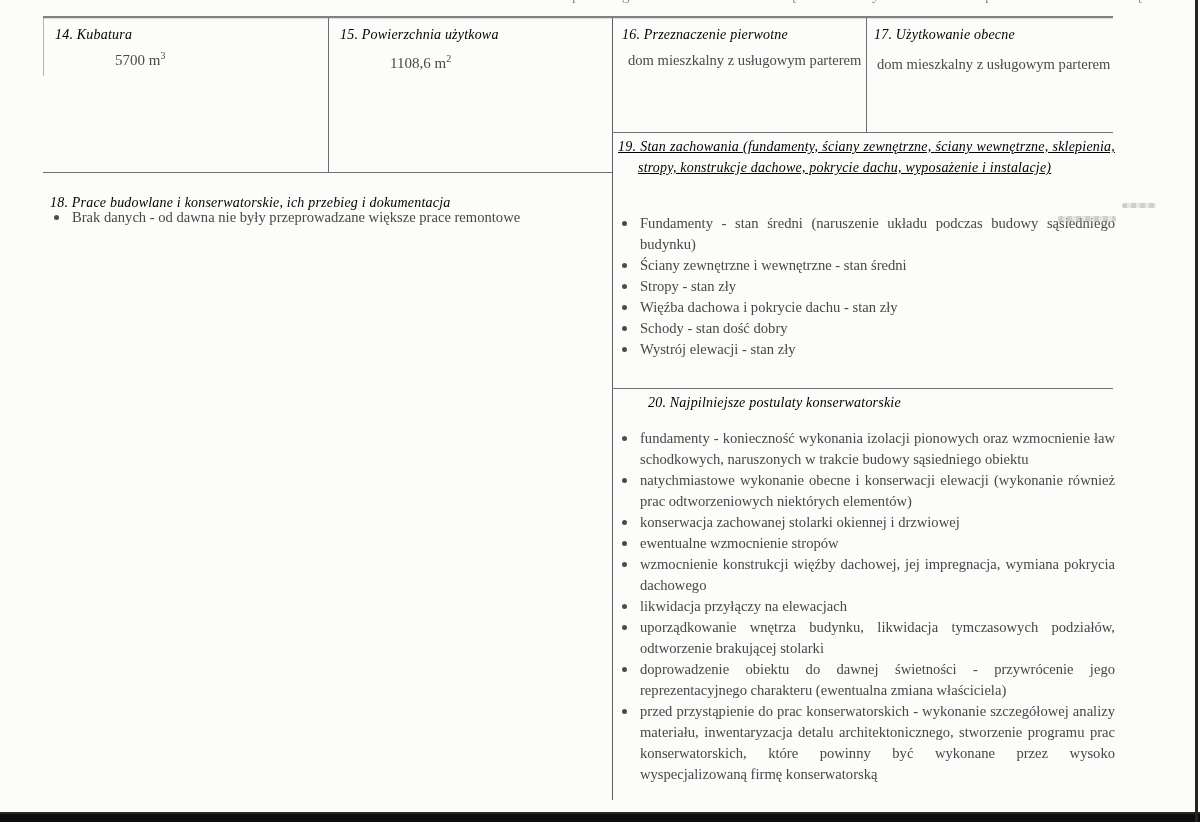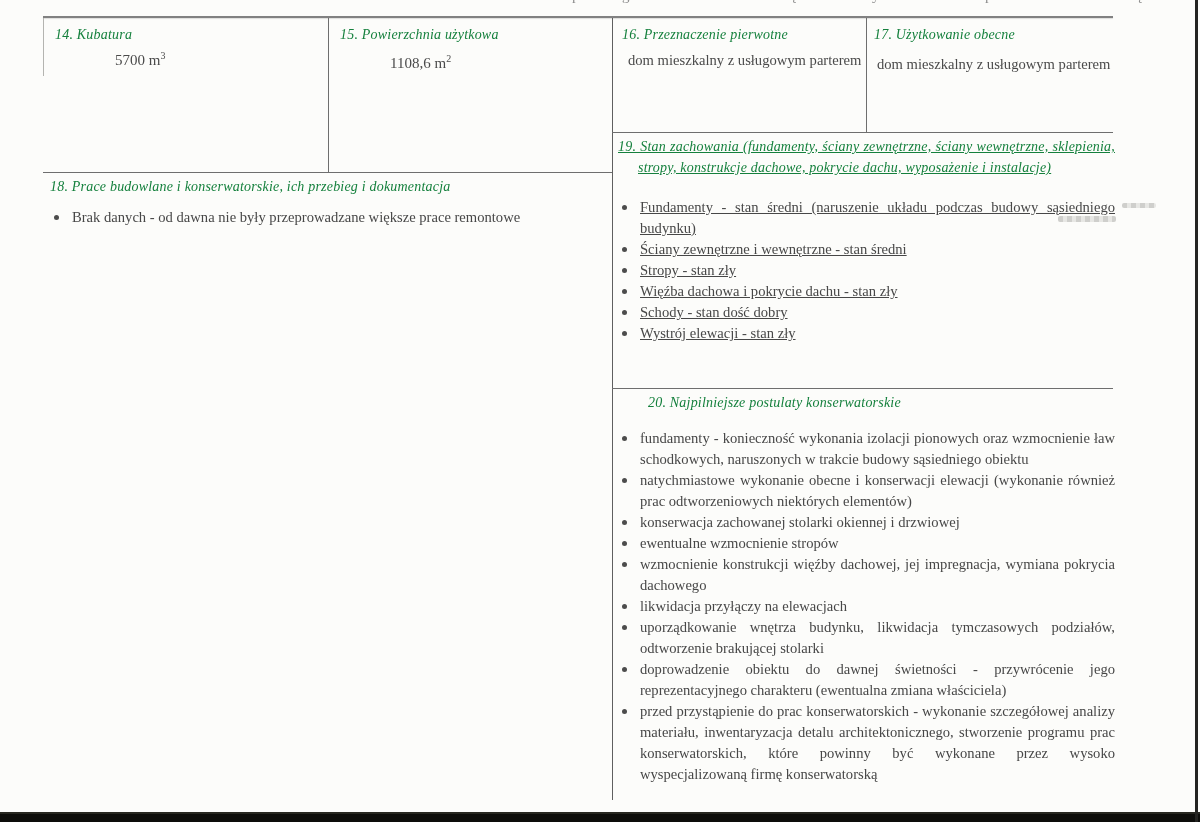--- a/index.html
+++ b/index.html
@@ -11,21 +11,21 @@
     color: var(--ink, #474747);
     overflow:hidden;
   }
   .abs { position:absolute; }
   .hline { position:absolute; height:1px; background: var(--line, #757575); }
   .vline { position:absolute; width:1px; background: var(--line, #6a6a6a); }
   .toprule { height:2px; background:#818181; box-shadow:0 1px 1px rgba(0,0,0,.12); }
   .sec-label {
     font-style:italic;
     font-size:14px;
-    color:#15803d;
+    color:#000000;
     letter-spacing:.2px;
     line-height:21px;
   }
   .hang { padding-left:20px; text-indent:-20px; text-align:justify;text-decoration:underline; }
   .value { font-size:15px; color:#4a4a4a; white-space:nowrap; }
   .value sup { font-size:10px; line-height:0; }
   ul.blist { list-style:none; position:absolute; }
   ul.blist li {
     position:relative;
     padding-left:22px;
@@ -96,27 +96,27 @@
 <div class="abs" style="left:622px; top:24px;">
   <div class="sec-label">16. Przeznaczenie pierwotne</div>
 </div>
 <div class="abs value" style="left:628px; top:52px; font-size:14.6px;">dom mieszkalny z usługowym parterem</div>
 
 <div class="abs" style="left:874px; top:24px;">
   <div class="sec-label">17. Użytkowanie obecne</div>
 </div>
 <div class="abs value" style="left:877px; top:56px; font-size:14.6px;">dom mieszkalny z usługowym parterem</div>
 
-<div class="abs sec-label" style="left:50px; top:176px; width:560px;">18. Prace budowlane i konserwatorskie, ich przebieg i dokumentacja</div>
+<div class="abs sec-label" style="left:50px; top:192px; width:560px;">18. Prace budowlane i konserwatorskie, ich przebieg i dokumentacja</div>
 <ul class="blist" style="left:50px; top:207px; width:545px;">
     <li>Brak danych - od dawna nie były przeprowadzane większe prace remontowe</li>
   </ul>
 
 <div class="abs sec-label hang" style="left:618px; top:136px; width:497px;">19. Stan zachowania (fundamenty, ściany zewnętrzne, ściany wewnętrzne, sklepienia, stropy, konstrukcje dachowe, pokrycie dachu, wyposażenie i instalacje)</div>
-<ul class="blist justify" style="left:618px; top:197px; width:497px;text-decoration:underline;">
+<ul class="blist justify" style="left:618px; top:213px; width:497px;">
     <li>Fundamenty - stan średni (naruszenie układu podczas budowy sąsiedniego budynku)</li>
     <li>Ściany zewnętrzne i wewnętrzne - stan średni</li>
     <li>Stropy - stan zły</li>
     <li>Więźba dachowa i pokrycie dachu - stan zły</li>
     <li>Schody - stan dość dobry</li>
     <li>Wystrój elewacji - stan zły</li>
   </ul>
 
 <div class="smudge" style="left:1122px; top:203px; width:34px; height:5px;"></div>
 <div class="smudge" style="left:1058px; top:216px; width:58px; height:6px;"></div>

